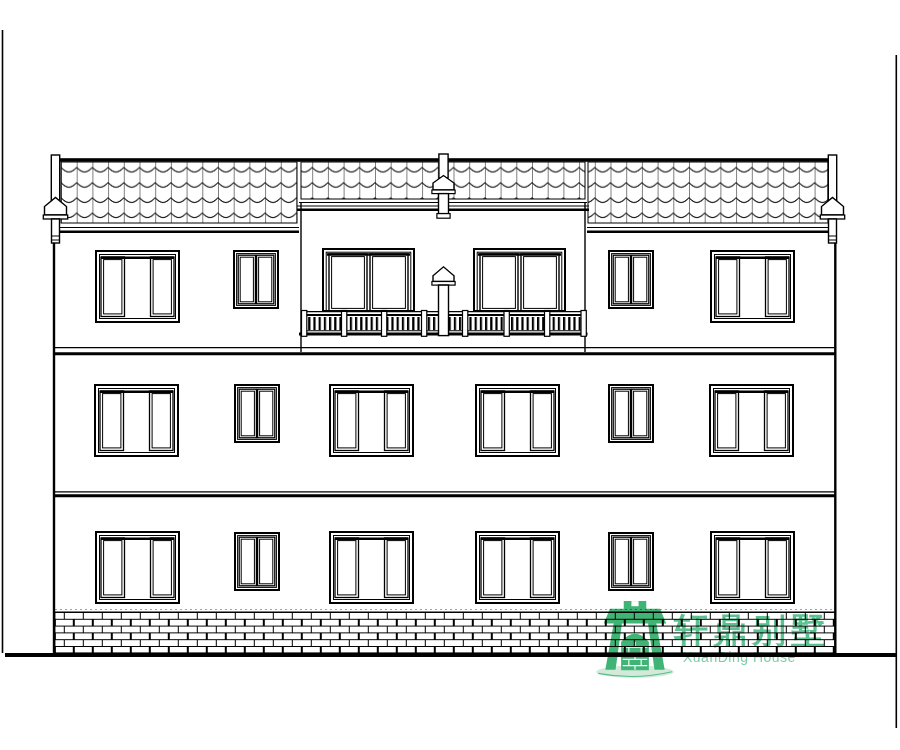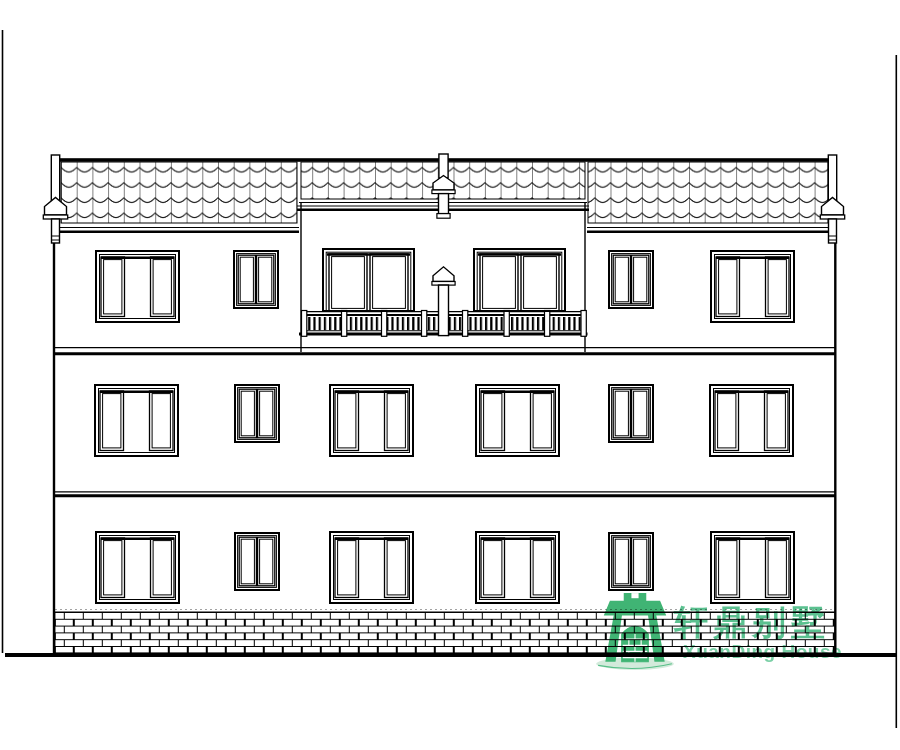--- a/index.html
+++ b/index.html
@@ -1,24 +1,24 @@
 <!DOCTYPE html>
 <html><head>
 <meta charset="utf-8">
 <style>
   html,body{margin:0;padding:0;background:#fff;}
   .canvas{position:relative;width:900px;height:750px;background:#ffffff;overflow:hidden;
           font-family:"Liberation Sans", sans-serif;}
   .drawing-svg{position:absolute;left:0;top:0;}
-  .watermark{position:absolute;left:0;top:8px;width:900px;height:614px;pointer-events:none;}
+  .watermark{position:absolute;left:0;top:16px;width:900px;height:614px;pointer-events:none;}
   .emblem{position:absolute;left:592px;top:583px;width:86px;height:82px;opacity:.92;mix-blend-mode:multiply;}
   .brand-cn{position:absolute;left:674px;top:592px;font-size:34px;font-weight:600;
             letter-spacing:5px;color:#36b377;opacity:.82;mix-blend-mode:multiply;
             font-family:"Liberation Sans", sans-serif;white-space:nowrap;}
-  .brand-en{position:absolute;left:683px;top:633px;font-size:19px;font-weight:700;
+  .brand-en{position:absolute;left:683px;top:633px;font-size:14px;font-weight:400;
             letter-spacing:.5px;color:#63c796;opacity:.85;mix-blend-mode:multiply;white-space:nowrap;}
 </style>
 </head>
 <body>
 
 <div class="canvas">
 
   <svg class="drawing-svg" width="900" height="750" viewBox="0 0 900 750">
     <defs>
 

